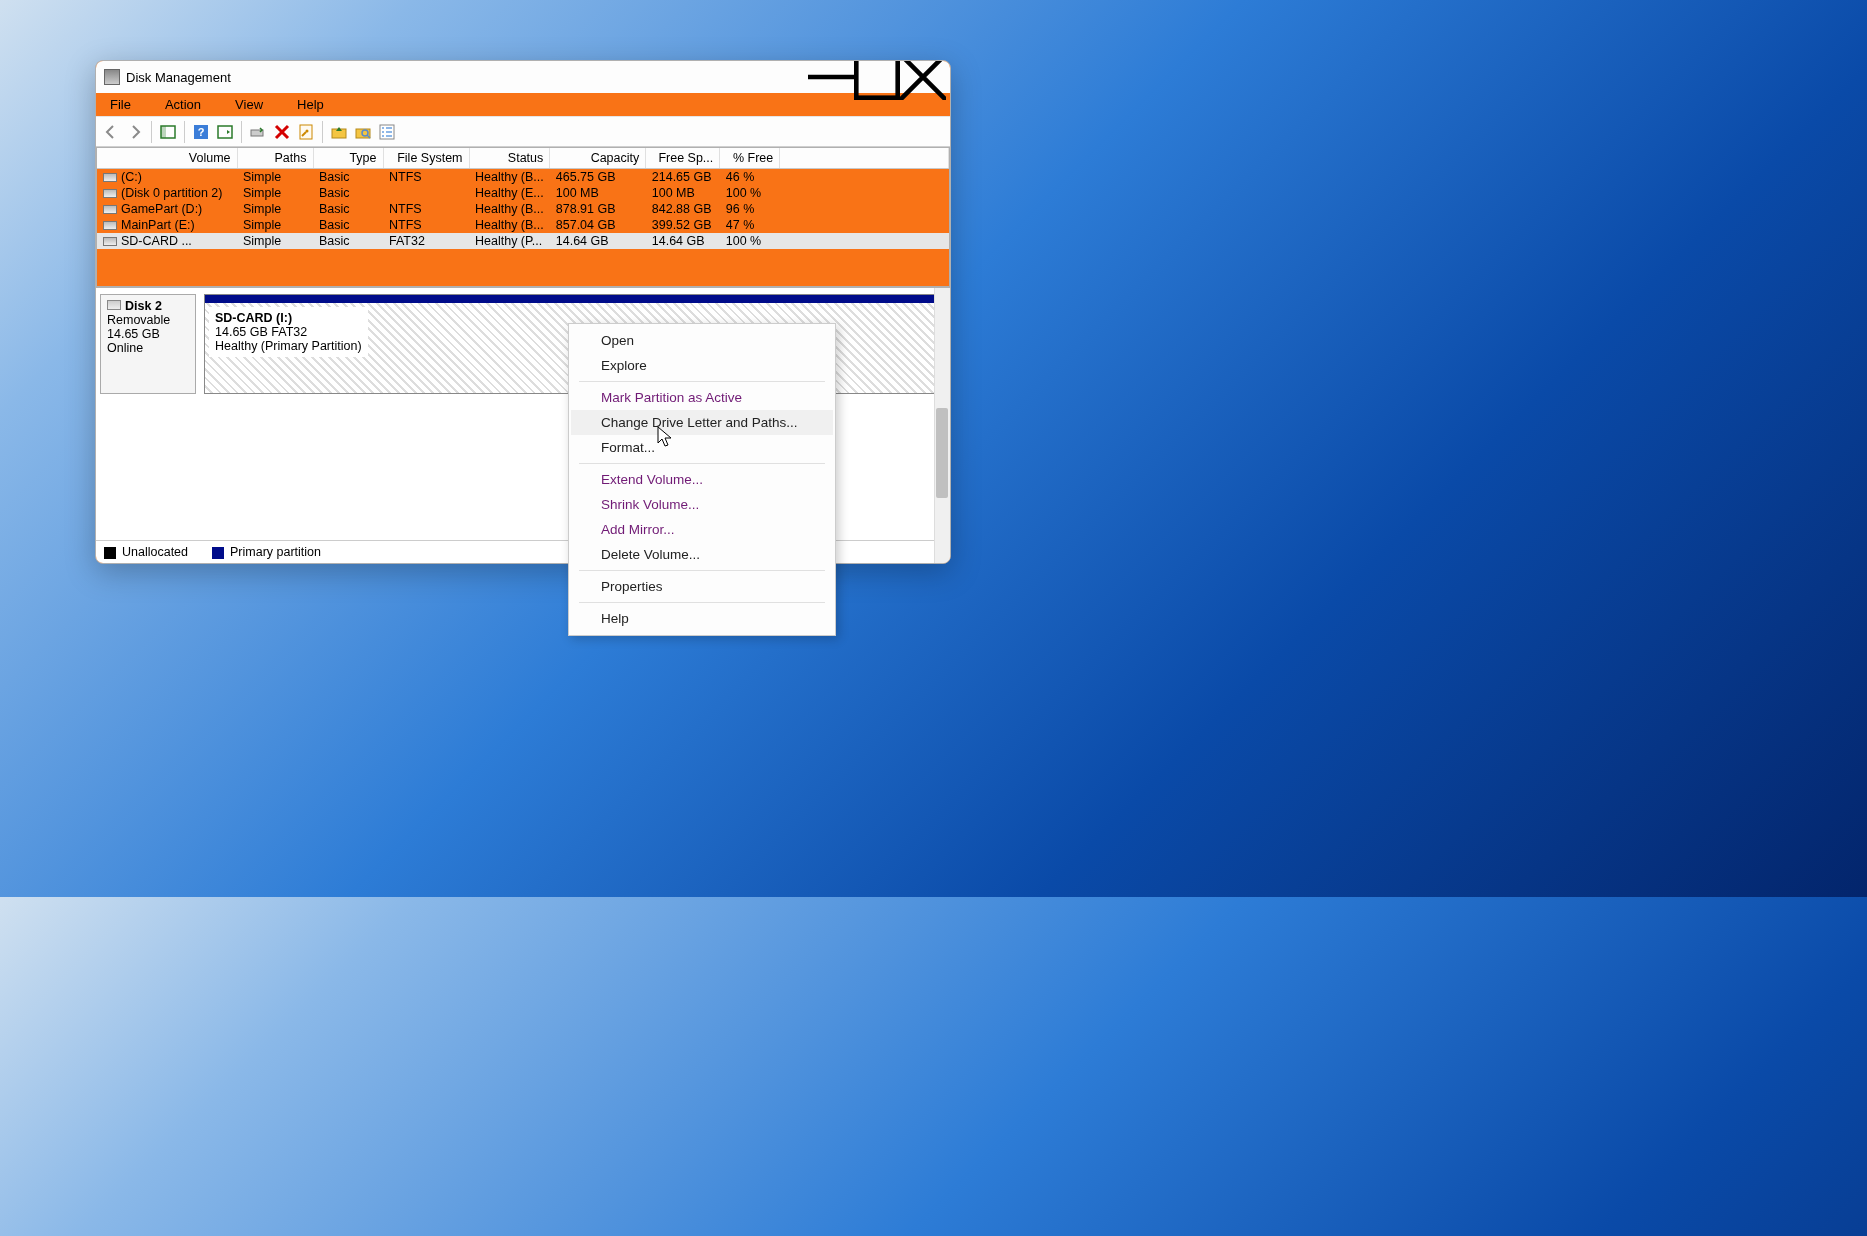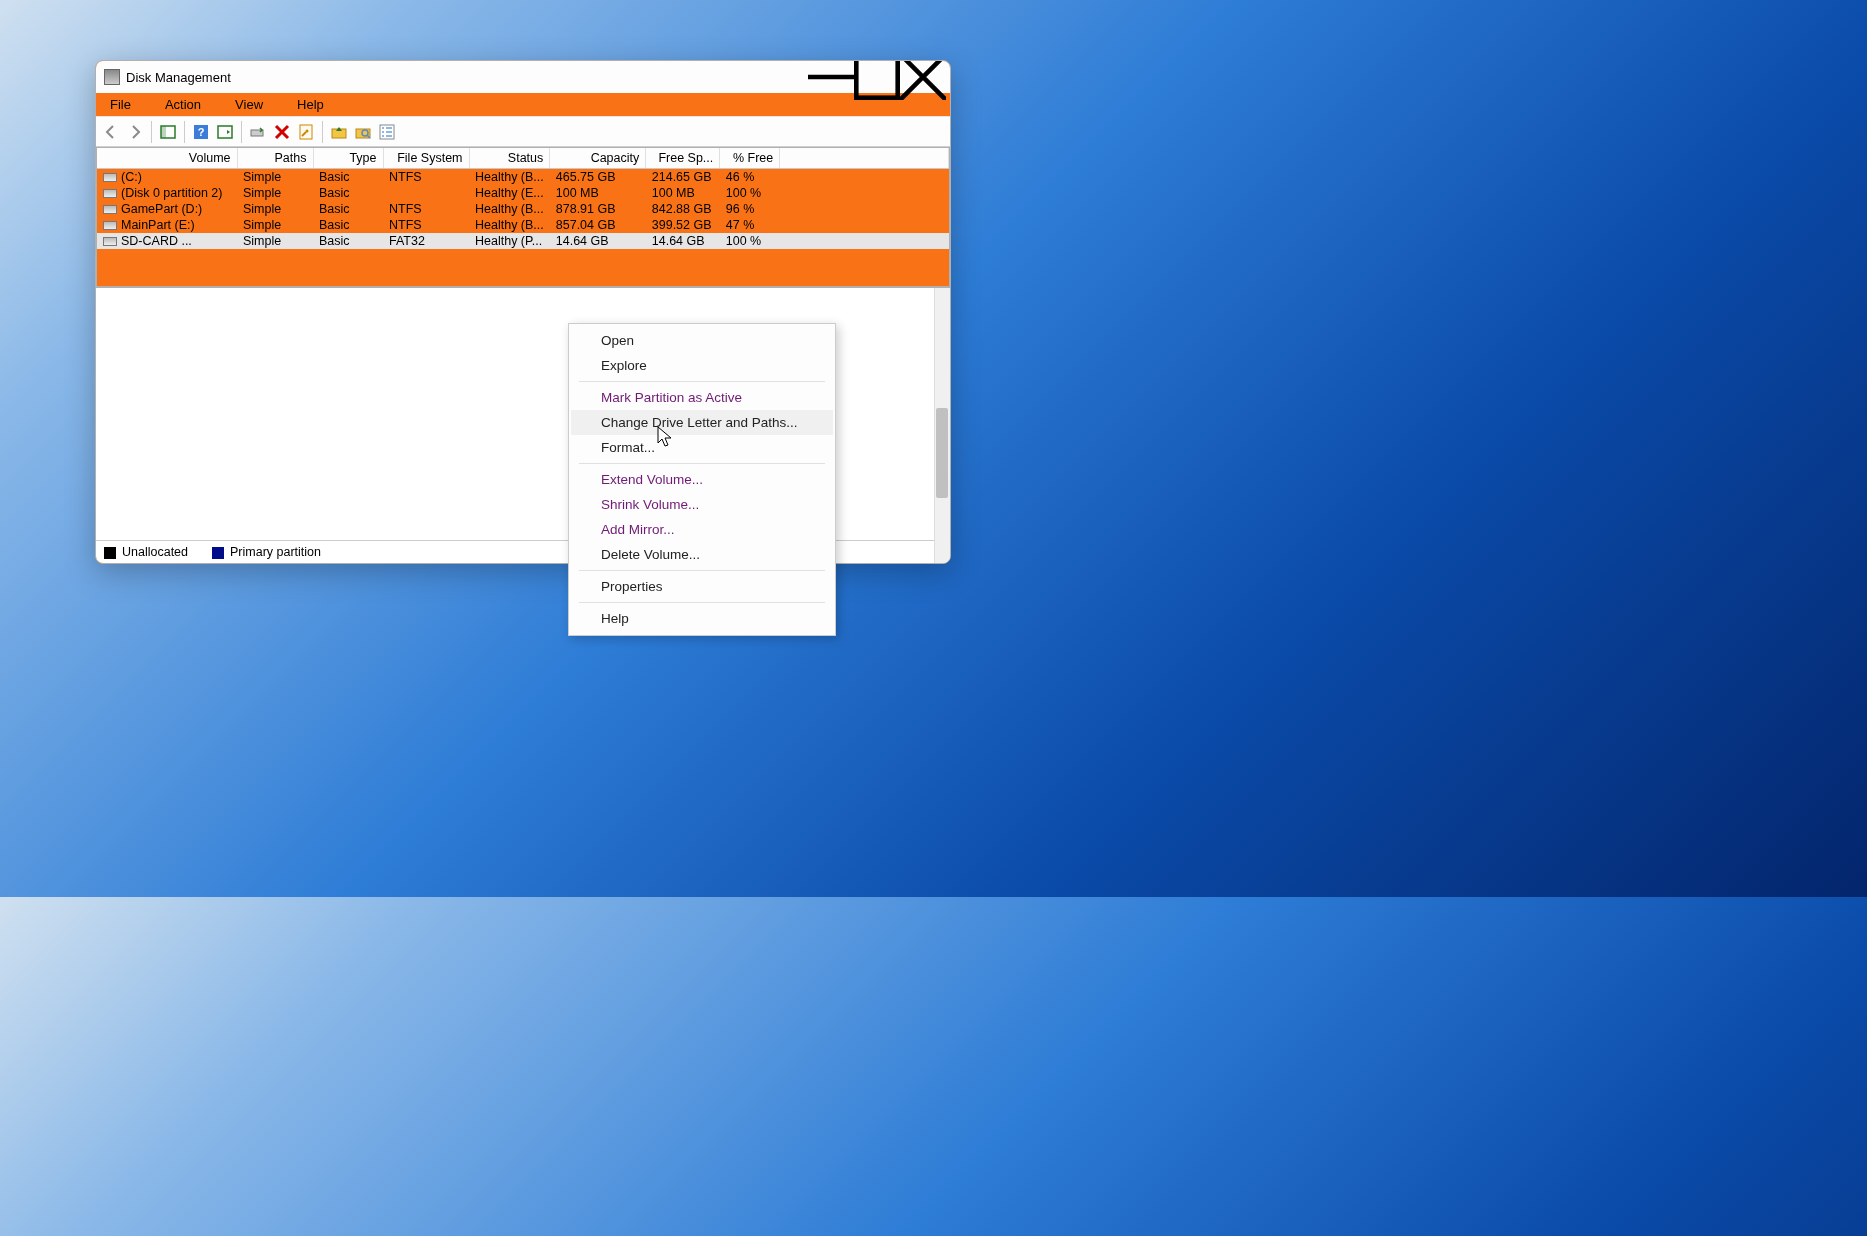--- a/index.html
+++ b/index.html
@@ -384,20 +384,36 @@
             <td>14.64 GB</td>
             <td>14.64 GB</td>
             <td>100 %</td>
             <td></td>
           </tr>
         </tbody>
     </table>
   </div>
 
   <div class="graphical" style="position:relative;">
+    <div class="disk-row">
+      <div class="disk-header">
+        <div><span class="drive-icon-small"></span><span class="disk-name">Disk 2</span></div>
+        <div>Removable</div>
+        <div>14.65 GB</div>
+        <div>Online</div>
+      </div>
+      <div class="partition">
+        <div class="topbar"></div>
+        <div class="part-text">
+          <div class="part-name">SD-CARD  (I:)</div>
+          <div>14.65 GB FAT32</div>
+          <div>Healthy (Primary Partition)</div>
+        </div>
+      </div>
+    </div>
     <div style="flex:1"></div>
     <div class="legend">
       <span><span class="box" style="background:#000;"></span><span>Unallocated</span></span>
       <span><span class="box" style="background:#000c8a;"></span><span>Primary partition</span></span>
     </div>
     <div class="scrollbar-fake" style="height:100%;">
       <div style="position:absolute;right:2px;top:120px;width:12px;height:90px;background:#c0c0c0;border-radius:2px;"></div>
     </div>
   </div>
 </div>

